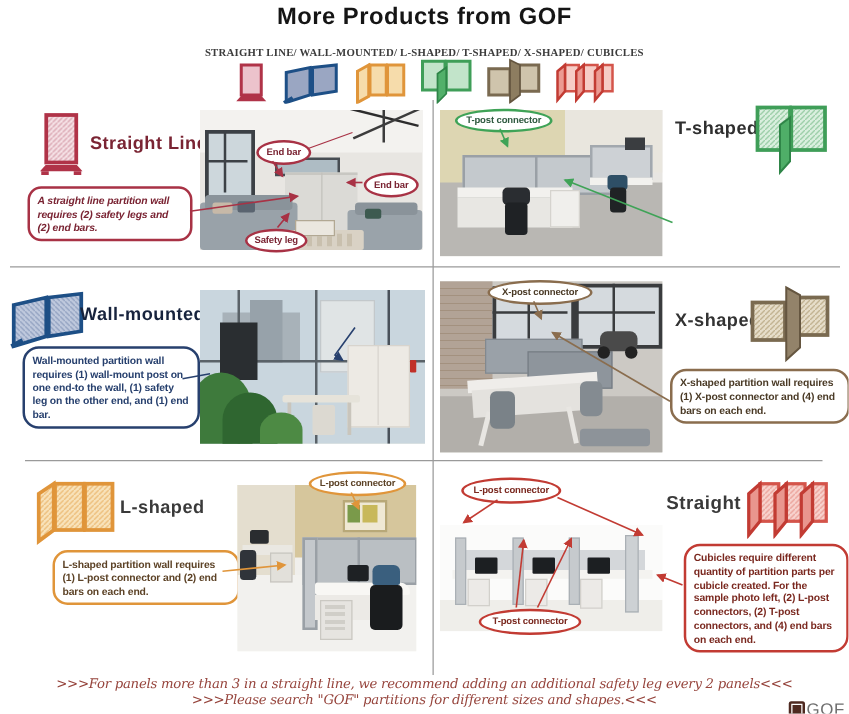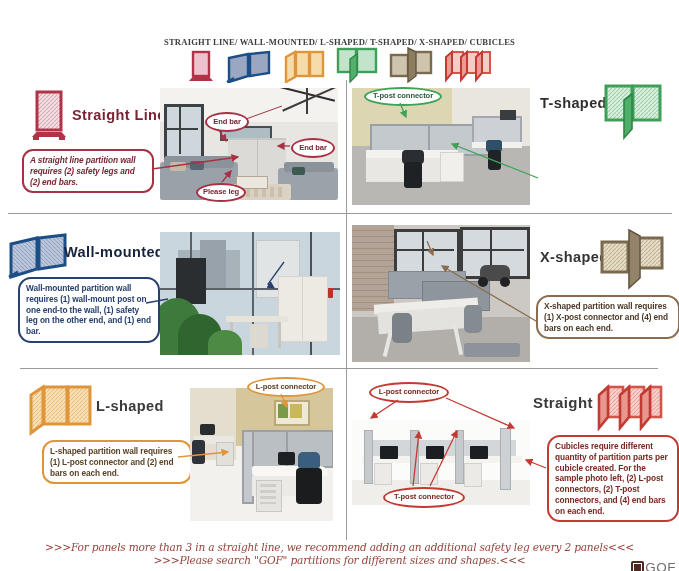--- a/index.html
+++ b/index.html
@@ -38,20 +38,21 @@
   #logo{right:3px;top:560px;display:flex;align-items:center;gap:1px;text-align:center;}
   #logo-mark{width:13px;height:14px;background:#4e2920;border-radius:2px;position:relative;}
   #logo-mark:before{content:"";position:absolute;left:2px;top:2px;width:7px;height:8px;border:1.5px solid #fff;}
   #logo-text{font-size:13.5px;color:#6e6e6e;letter-spacing:.5px;}
 </style>
 </head>
 <body>
 
 <div id="canvas">
 
+  <div class="abs" id="main-title">More Products from GOF</div>
   <div class="abs" id="subtitle">STRAIGHT LINE/ WALL-MOUNTED/ L-SHAPED/ T-SHAPED/ X-SHAPED/ CUBICLES</div>
 
   <div class="abs" id="icon-row">
     <span><svg width="28" height="33" viewBox="0 0 28 33">
       <rect x="6" y="2" width="16" height="24" fill="#ecc3cc" stroke="#b03348" stroke-width="2.4"></rect>
       <path d="M2 31 h24 l-4 -4.5 h-16 z" fill="#b03348"></path>
         </svg></span>
     <span><svg width="46" height="33" viewBox="0 0 46 33">
       <path d="M3 8 L22 4 L22 26 L3 32 Z" fill="#9aa6c2" stroke="#1d4f86" stroke-width="2.4"></path>
       <path d="M24 4 L43 2 L43 23 L24 26 Z" fill="#9aa6c2" stroke="#1d4f86" stroke-width="2.4"></path>
@@ -120,21 +121,21 @@
     <div style="left:30px;top:73px;width:14px;height:9px;background:#5a6470;border-radius:2px;"></div>
     <div style="left:118px;top:80px;width:60px;height:32px;background:#9aa3aa;border-radius:3px;"></div>
     <div style="left:124px;top:74px;width:50px;height:10px;background:#8a939a;border-radius:3px;"></div>
     <div style="left:132px;top:79px;width:13px;height:8px;background:#3d5a50;border-radius:2px;"></div>
     <div style="left:55px;top:96px;width:76px;height:16px;background:#d9d2c5;border-radius:2px;"></div>
     <div style="left:62px;top:99px;width:62px;height:10px;background:repeating-linear-gradient(90deg,#c9c0ae 0 4px,#d9d2c5 4px 8px);"></div>
     <div style="left:76px;top:88px;width:30px;height:11px;background:#ebe7df;border:1px solid #b2a893;"></div>
   </div>
   <div class="abs oval" style="left:205px;top:112px;width:40px;height:16px;border:2px solid #a83245;color:#7a2433;">End bar</div>
   <div class="abs oval" style="left:291px;top:138px;width:40px;height:16px;border:2px solid #a83245;color:#7a2433;">End bar</div>
-  <div class="abs oval" style="left:196px;top:183px;width:46px;height:15px;border:2px solid #a83245;color:#7a2433;">Please leg</div>
+  <div class="abs oval" style="left:196px;top:183px;width:46px;height:15px;border:2px solid #a83245;color:#7a2433;">Safety leg</div>
 
   <div class="abs photo" style="left:352px;top:88px;width:178px;height:117px;">
     <div style="left:0;top:0;width:100px;height:62px;background:#ddd6b2;"></div>
     <div style="left:100px;top:0;width:78px;height:50px;background:#e9e6de;"></div>
     <div style="left:0;top:58px;width:178px;height:59px;background:#b9b7b3;"></div>
     <div style="left:18px;top:36px;width:118px;height:28px;background:#c4c9cd;border:2px solid #9aa0a6;"></div>
     <div style="left:76px;top:36px;width:2px;height:30px;background:#9aa0a6;"></div>
     <div style="left:120px;top:28px;width:46px;height:24px;background:#cdd1d5;border:2px solid #a2a8ae;"></div>
     <div style="left:14px;top:62px;width:92px;height:8px;background:#f2f1ee;"></div>
     <div style="left:14px;top:70px;width:92px;height:24px;background:#e8e7e3;"></div>
@@ -214,20 +215,21 @@
     <div style="left:26px;top:84px;width:96px;height:22px;background:#e4e2de;transform:rotate(-4deg);"></div>
     <div style="left:34px;top:104px;width:4px;height:28px;background:#e8e6e2;transform:rotate(14deg);"></div>
     <div style="left:104px;top:100px;width:4px;height:30px;background:#e8e6e2;transform:rotate(-12deg);"></div>
     <div style="left:40px;top:88px;width:20px;height:30px;background:#7a8288;border-radius:5px;"></div>
     <div style="left:112px;top:80px;width:18px;height:28px;background:#848b91;border-radius:5px;"></div>
     <div style="left:128px;top:40px;width:30px;height:16px;background:#4a4a4a;border-radius:6px;"></div>
     <div style="left:126px;top:52px;width:10px;height:10px;background:#222;border-radius:50%;"></div>
     <div style="left:148px;top:52px;width:10px;height:10px;background:#222;border-radius:50%;"></div>
     <div style="left:112px;top:118px;width:56px;height:14px;background:#8d9399;border-radius:3px;"></div>
   </div>
+  <div class="abs oval" style="left:390px;top:224px;width:80px;height:16px;border:2px solid #8a6d4e;color:#4a3a26;">X-post connector</div>
   <div class="abs sec-title" style="left:540px;top:249px;color:#333;">X-shaped</div>
   <span class="abs" style="left:600px;top:228px;">
     <svg width="64" height="62" viewBox="0 0 64 62">
       <defs>
           <pattern id="p-tan" width="4" height="4" patternUnits="userSpaceOnUse">
         <rect width="4" height="4" fill="#e6ddc9"></rect>
             <path d="M0 4 L4 0" stroke="#c3b493" stroke-width="1.1"></path>
           </pattern>
         </defs>
       <rect x="2" y="14" width="26" height="30" fill="url(#p-tan)" stroke="#7a6a50" stroke-width="3"></rect>

